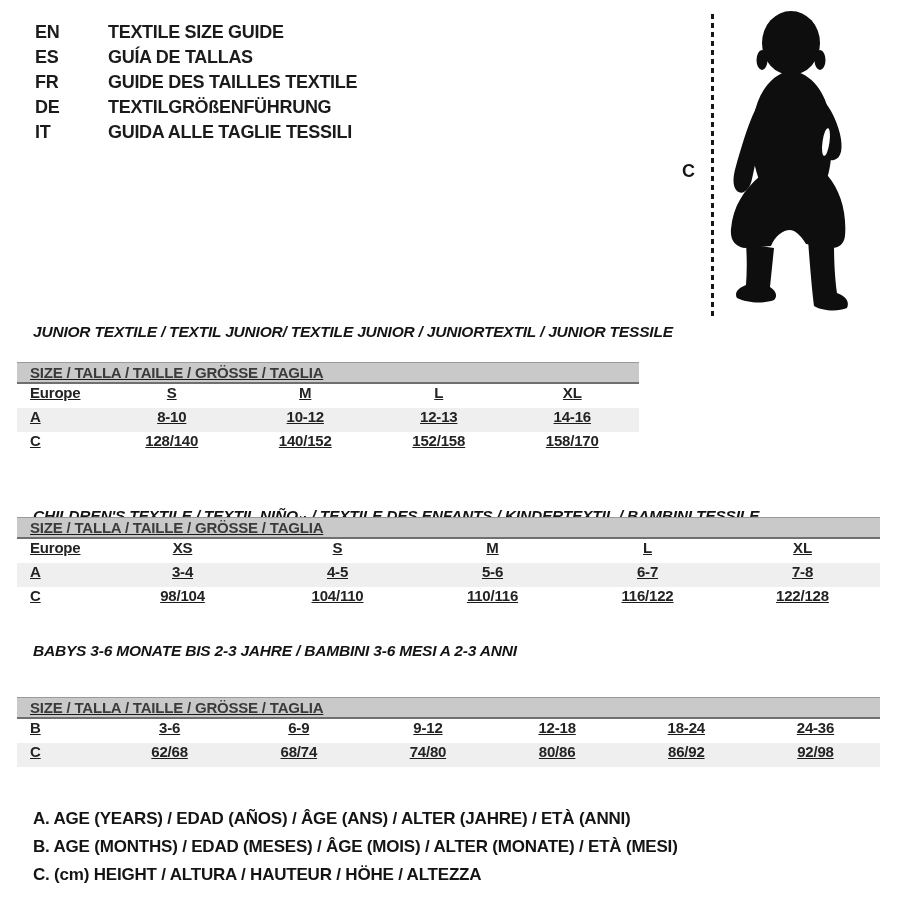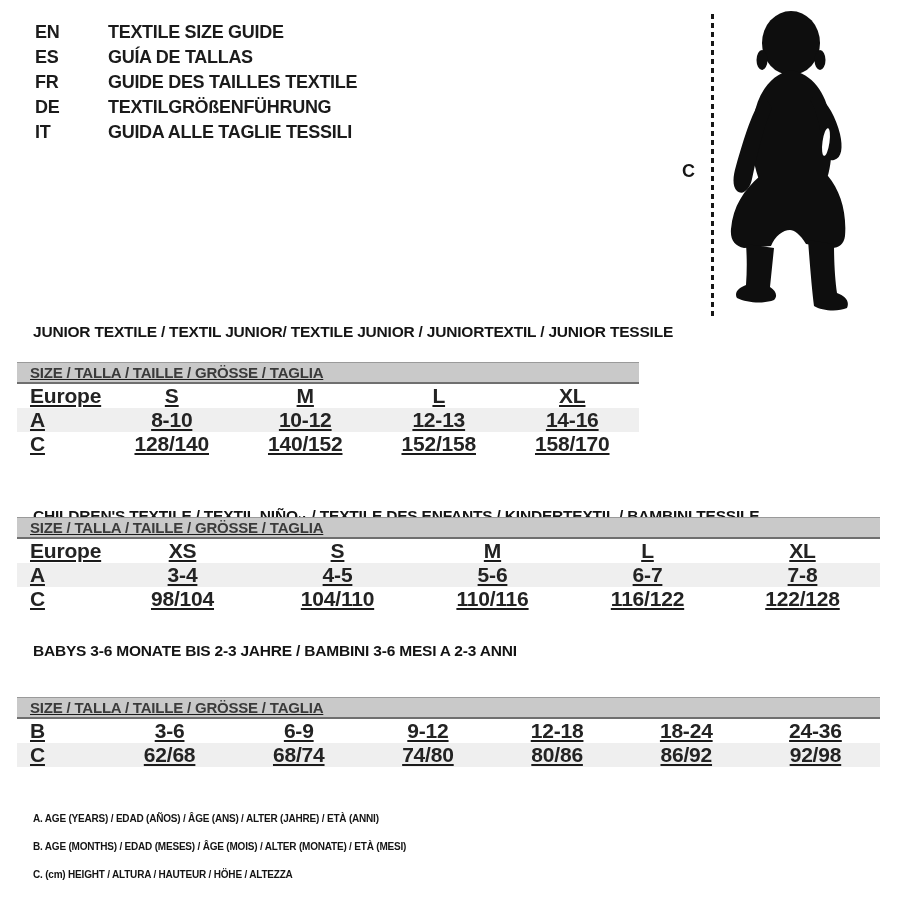--- a/index.html
+++ b/index.html
@@ -22,40 +22,40 @@
   }
   .measure-label {
     position:absolute; left:682px; top:161px;
     font-weight:700; font-size:18px; color:#161616;
   }
   .figure-svg { position:absolute; left:720px; top:0; }
 
   
   .section-title {
     position:absolute; left:33px; font-weight:700; font-size:15.5px;
-    letter-spacing:-0.2px; color:#141414; line-height:20px; white-space:nowrap;
+    letter-spacing:-0.2px; color:#141414; line-height:20px; white-space:nowrap;font-style:italic;
   }
   .title-sub { font-size:10px; vertical-align:-3px; }
 
   
   .size-table { position:absolute; left:17px;text-decoration:underline; }
   .size-bar {
     background:#c9c9c9; border-top:1px solid #9a9a9a; border-bottom:2px solid #6f6f6f;
     height:19px; line-height:19px; padding-left:13px; box-sizing:content-box;
     font-weight:700; font-size:15px; letter-spacing:-0.2px; color:#3a3a3a;
   }
-  .trow { display:flex; height:24px; align-items:flex-end;
-          font-size:21px; font-weight:700; letter-spacing:-0.2px; color:#232323; }
+  .trow { display:flex; height:24px; align-items:flex-start;
+          font-size:15px; font-weight:700; letter-spacing:-0.2px; color:#232323; }
   .trow.shaded { background:#efefef; }
   .tlabel { width:88px; padding-left:13px; box-sizing:border-box; }
   .tcell { flex:1; text-align:center; }
 
   
   .notes { position:absolute; left:33px; top:805px; }
-  .note-line { height:28px; line-height:28px; font-weight:700; font-size:10px;
+  .note-line { height:28px; line-height:28px; font-weight:700; font-size:17px;
                letter-spacing:-0.2px; color:#141414; white-space:nowrap; }
 </style>
 </head>
 <body>
 
 <div class="sheet">
 
   <div class="lang-block">
     <div class="lang-row">
       <span class="lang-code">EN</span>

